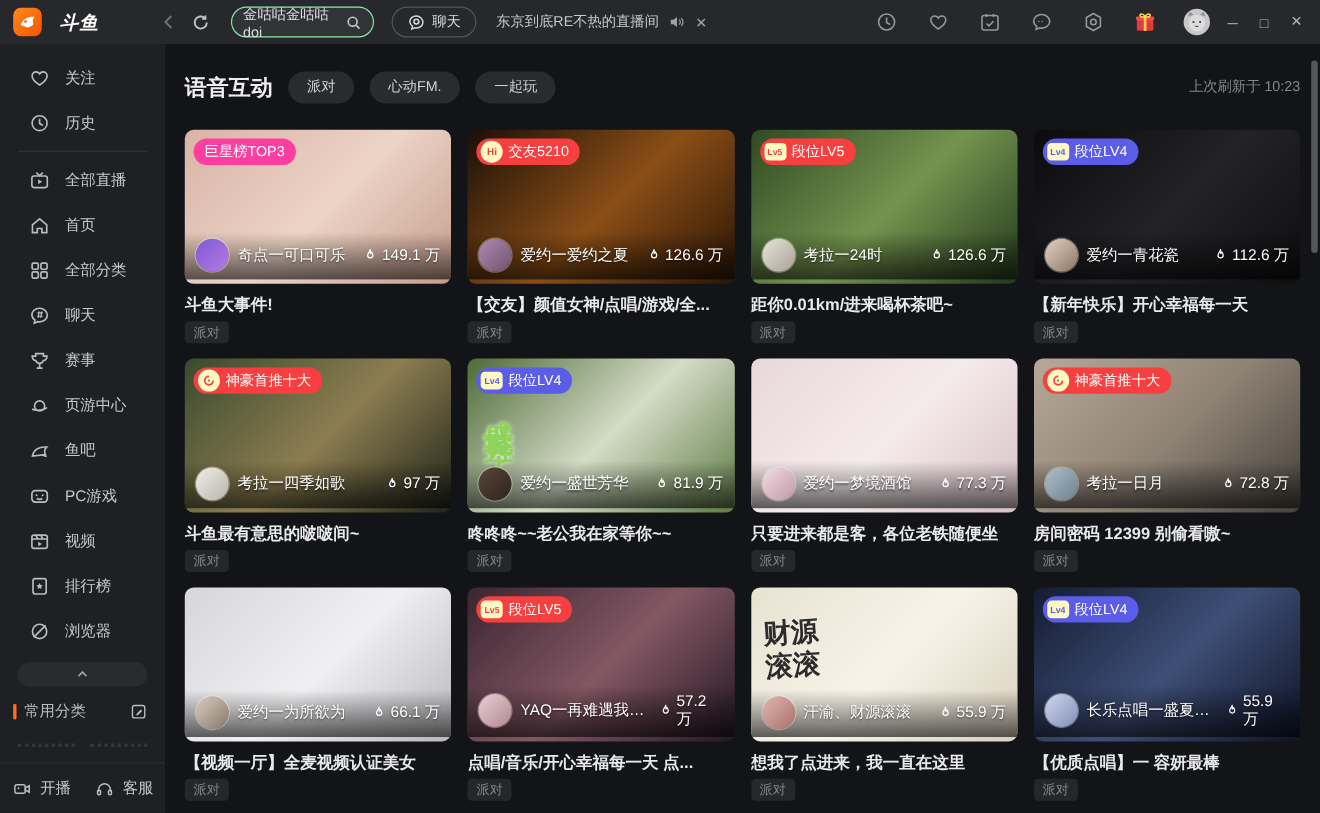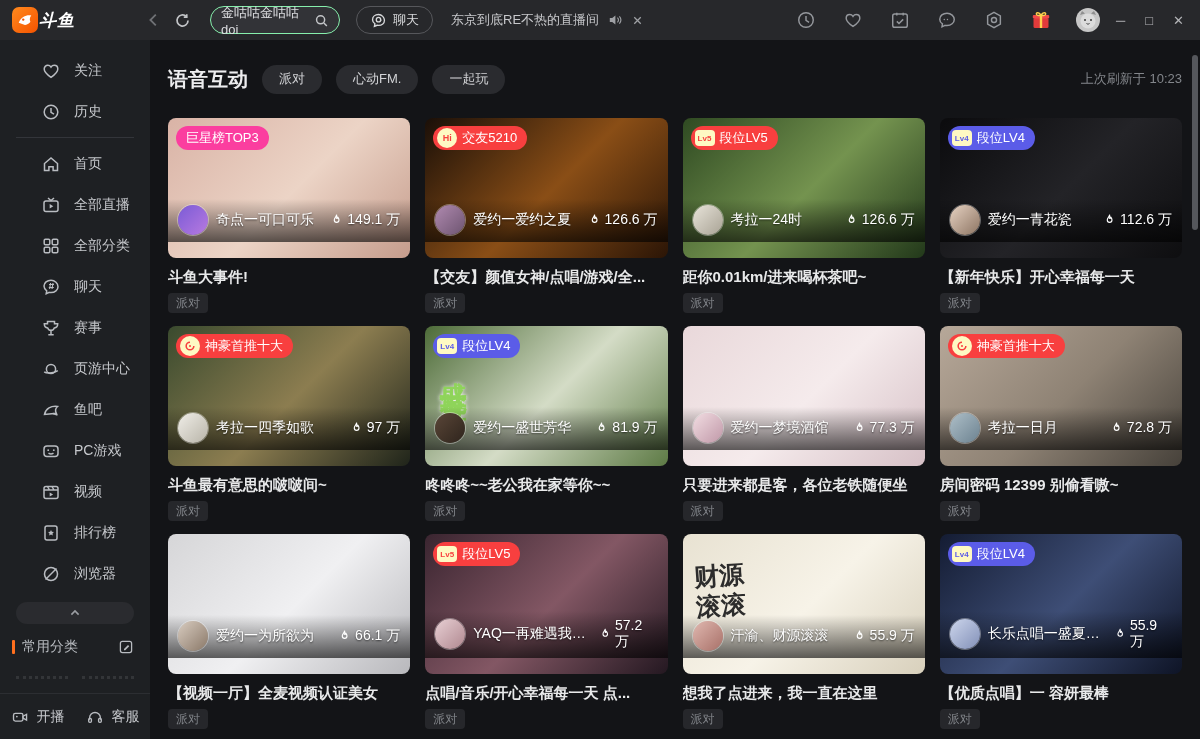--- a/index.html
+++ b/index.html
@@ -2,40 +2,40 @@
 <html><head>
 <meta charset="utf-8">
 <style>
   * { margin:0; padding:0; box-sizing:border-box; }
   html,body { width:1200px; height:739px; overflow:hidden; background:#131417;
     font-family:"Liberation Sans","DejaVu Sans",sans-serif; }
 
   
   .topbar { position:absolute; top:0; left:0; width:1200px; height:40px; background:#27282b;
     display:flex; align-items:center; padding:0 12px; z-index:5; }
-  .logo { display:flex; align-items:center; gap:1px; width:128px; }
+  .logo { display:flex; align-items:center; gap:16px; width:128px; }
   .logo-badge { width:26px; height:26px; border-radius:7px; background:linear-gradient(135deg,#ff8a1e,#f55300);
     display:flex; align-items:center; justify-content:center; }
   .logo-text { color:#fff; font-size:17px; font-weight:bold; font-style:italic; letter-spacing:1px; }
   .nav-ico { display:flex; align-items:center; justify-content:center; width:28px; height:28px; cursor:pointer; }
   .search-pill { margin-left:14px; width:130px; height:28px; background:#323337; border:1px solid #86efac;
     border-radius:15px; display:flex; align-items:center; justify-content:space-between; padding:0 10px;
     color:#dcdde0; font-size:13px; cursor:text; }
   .chat-pill { margin-left:16px; height:28px; border:1px solid #56575b; border-radius:15px; display:flex;
     align-items:center; gap:6px; padding:0 13px; color:#d8d9db; font-size:13px; cursor:pointer; }
   .live-tab { margin-left:18px; display:flex; align-items:center; gap:8px; color:#c7c8cb; font-size:13px; cursor:pointer; }
   .top-right { margin-left:auto; display:flex; align-items:center; gap:19px; }
   .win-controls { display:flex; align-items:center; gap:20px; margin-left:14px; margin-right:4px;
     color:#b4b5b8; font-size:13px; }
   .win-controls span { cursor:pointer; }
 
   
   .sidebar { position:absolute; top:40px; left:0; width:150px; height:699px; background:#1e2023;
     display:flex; flex-direction:column; padding-top:10px; }
-  .side-item { height:41px; flex:none; display:flex; align-items:center; gap:13px; padding-left:41px;
+  .side-item { height:41px; flex:none; display:flex; align-items:center; gap:13px; padding-left:26px;
     color:#c6c8cc; font-size:14px; cursor:pointer; }
   .side-divider { height:1px; background:#33353a; margin:5px 16px; flex:none; }
   .collapse-pill { margin:8px auto 0; width:118px; height:22px; background:#2a2b2f; border-radius:11px;
     display:flex; align-items:center; justify-content:center; cursor:pointer; flex:none; }
   .section-row { display:flex; align-items:center; padding:14px 16px 4px 12px; flex:none; }
   .section-mark { width:3px; height:14px; background:#ff6f1e; margin-right:7px; border-radius:1px; }
   .section-label { color:#b9bcc1; font-size:14px; }
   .section-edit { margin-left:auto; cursor:pointer; display:flex; }
   .faded-row { height:22px; margin:6px 16px 0; display:flex; justify-content:space-between; opacity:.35; flex:none; }
   .faded-row i { display:block; width:52px; border-top:3px dotted #5b5d61; margin-top:10px; }
@@ -58,21 +58,21 @@
   .badge { position:absolute; top:8px; left:8px; height:24px; border-radius:13px; color:#fff;
     font-size:13px; display:flex; align-items:center; padding:0 10px; gap:5px; }
   .bicon { width:20px; height:20px; margin-left:-6px; border-radius:50%; background:#fef9c3; flex:none;
     display:flex; align-items:center; justify-content:center; font-weight:bold; font-size:9px; }
   .bicon.lv { border-radius:4px; height:16px; font-size:8px; }
   .photo-text { position:absolute; pointer-events:none; }
   .photo-text.vertical-green { left:10px; top:34px; writing-mode:vertical-rl; color:#8fd45a; font-size:27px;
     font-weight:bold; text-shadow:0 0 4px rgba(255,255,255,.7); letter-spacing:6px; }
   .photo-text.ink { left:12px; top:26px; color:#2c2c2c; font-size:25px; font-weight:bold; line-height:1.2;
     width:60px; transform:rotate(-4deg); }
-  .overlay { position:absolute; left:0; right:0; bottom:16px; padding:6px 10px 7px; display:flex;
+  .overlay { position:absolute; left:0; right:0; bottom:4px; padding:6px 10px 7px; display:flex;
     align-items:center; gap:8px; background:linear-gradient(to top, rgba(0,0,0,.62), rgba(0,0,0,0)); }
   .avatar { width:30px; height:30px; border-radius:50%; flex:none; box-shadow:0 0 0 1px rgba(255,255,255,.35); }
   .sname { color:#fff; font-size:14px; white-space:nowrap; overflow:hidden; text-overflow:ellipsis;
     max-width:120px; text-shadow:0 1px 2px rgba(0,0,0,.6); }
   .viewers { margin-left:auto; color:#fff; font-size:14px; display:flex; align-items:center; gap:4px;
     text-shadow:0 1px 2px rgba(0,0,0,.6); }
   .card-title { margin-top:10px; height:18px; font-size:15px; font-weight:bold; color:#e8e9ea;
     white-space:nowrap; overflow:hidden; text-overflow:ellipsis; }
   .card-tag { margin-top:7px; height:22px; }
   .card-tag span { background:#26272b; color:#82858a; font-size:12px; padding:3px 8px; border-radius:4px; }
@@ -202,34 +202,34 @@
             <circle cx="10" cy="10" r="6.8"></circle>
             <path d="M10 6v4.3l3 1.8"></path>
           </svg>
         </span>
         <span>历史</span>
       </div>
       <div class="side-divider"></div>
       <div class="side-item">
         <span style="display:flex">
           <svg width="20" height="20" viewBox="0 0 20 20" fill="none" stroke="#b9bcc1" stroke-width="1.5">
-            <path d="M3.5 9.5L10 4l6.5 5.5V16.5h-4.4v-3.8H7.9v3.8H3.5z"></path>
-          </svg>
-        </span>
-        <span>首页</span>
-      </div>
-      <div class="side-item">
-        <span style="display:flex">
-          <svg width="20" height="20" viewBox="0 0 20 20" fill="none" stroke="#b9bcc1" stroke-width="1.5">
             <rect x="3" y="6" width="14" height="10.5" rx="2"></rect>
             <path d="M7 3l3 2.6L13 3"></path>
             <path d="M8.7 9l3.6 2.2-3.6 2.2z" fill="#b9bcc1" stroke="none"></path>
           </svg>
         </span>
         <span>全部直播</span>
+      </div>
+      <div class="side-item">
+        <span style="display:flex">
+          <svg width="20" height="20" viewBox="0 0 20 20" fill="none" stroke="#b9bcc1" stroke-width="1.5">
+            <path d="M3.5 9.5L10 4l6.5 5.5V16.5h-4.4v-3.8H7.9v3.8H3.5z"></path>
+          </svg>
+        </span>
+        <span>首页</span>
       </div>
       <div class="side-item">
         <span style="display:flex">
           <svg width="20" height="20" viewBox="0 0 20 20" fill="none" stroke="#b9bcc1" stroke-width="1.5">
             <rect x="3.2" y="3.2" width="5.6" height="5.6" rx="1.2"></rect>
             <rect x="11.2" y="3.2" width="5.6" height="5.6" rx="1.2"></rect>
             <rect x="3.2" y="11.2" width="5.6" height="5.6" rx="1.2"></rect>
             <rect x="11.2" y="11.2" width="5.6" height="5.6" rx="1.2"></rect>
           </svg>
         </span>

